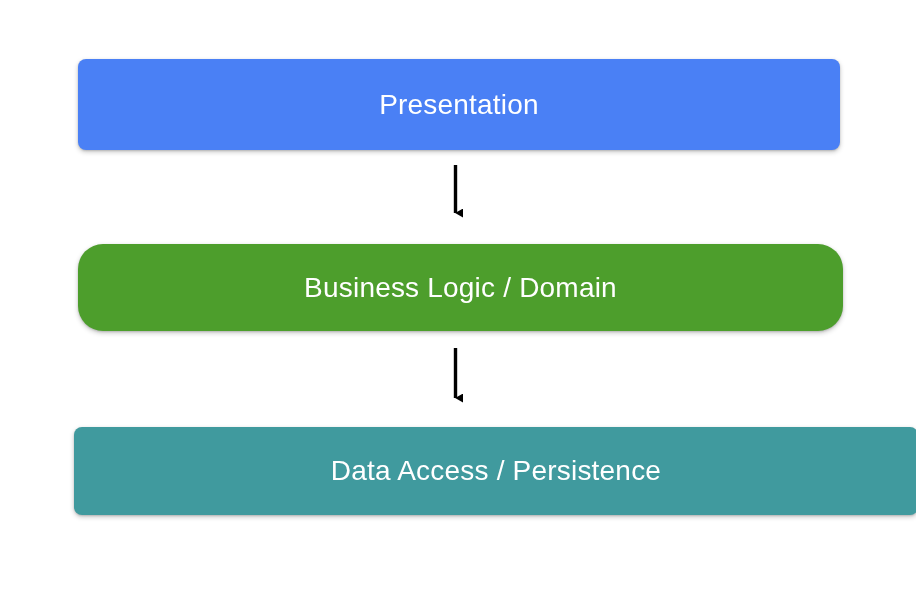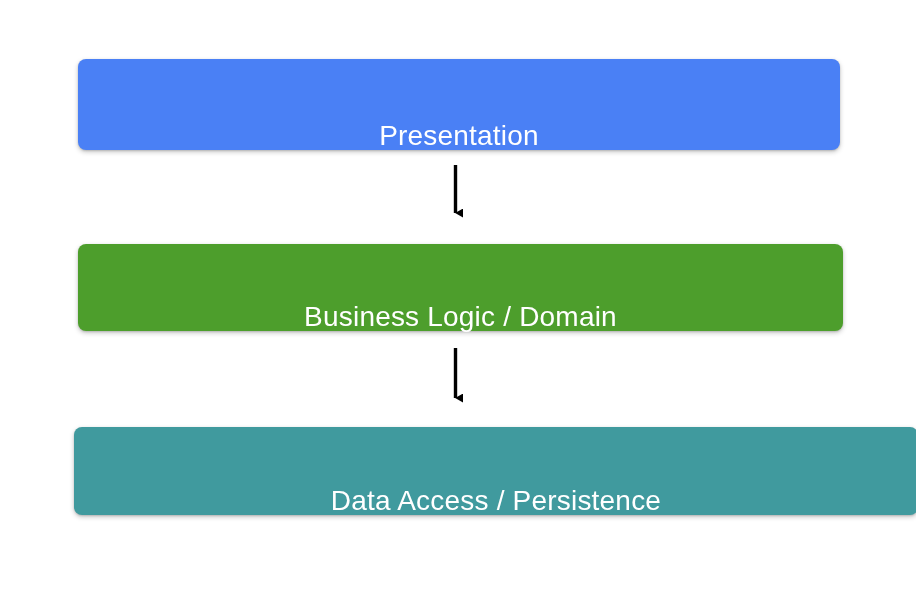--- a/index.html
+++ b/index.html
@@ -16,21 +16,21 @@
   }
   #diagram-canvas {
     position: relative;
     width: 916px;
     height: 606px;
     background: #ffffff;
   }
   .layer-node {
     position: absolute;
     display: flex;
-    align-items: flex-end;
+    align-items: center;
     justify-content: center;
     border-radius: 8px;
     box-shadow: 0 2px 5px rgba(0, 0, 0, 0.22),
                 0 1px 2px rgba(0, 0, 0, 0.14);
     box-sizing: border-box;
   }
   .layer-label {
     color: #ffffff;
     font-size: 28px;
     font-weight: 400;
@@ -47,20 +47,21 @@
     width: 762px;
     height: 91px;
     background: #4a80f5;
   }
   #node-business-logic {
     left: 78px;
     top: 244px;
     width: 765px;
     height: 87px;
     background: #4d9e2c;
+    border-radius: 25px;
   }
   #node-data-access {
     left: 74px;
     top: 427px;
     width: 844px;
     height: 88px;
     background: #409a9e;
   }
   
   .connector {

